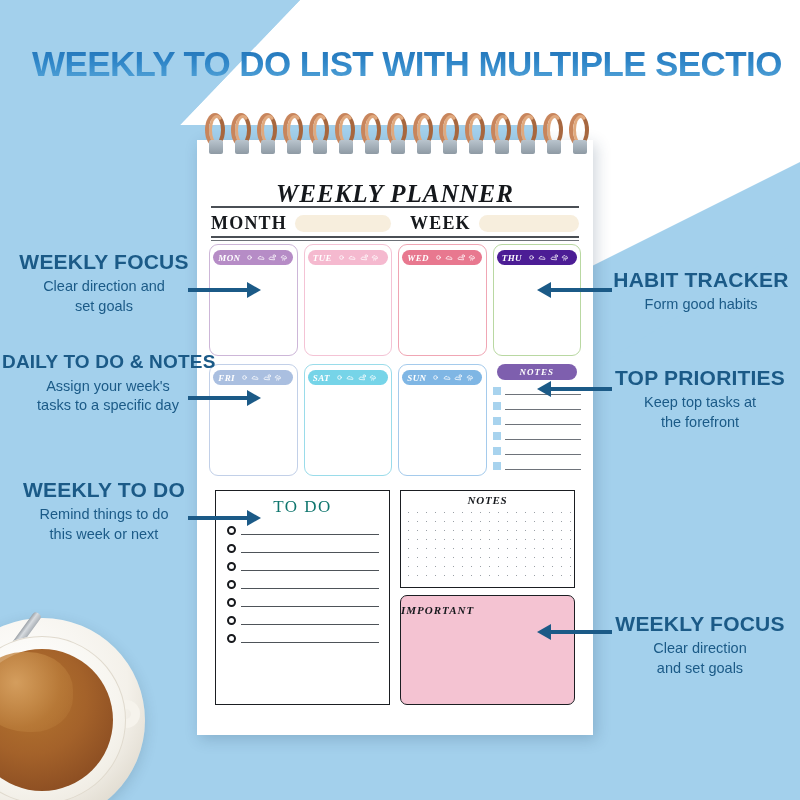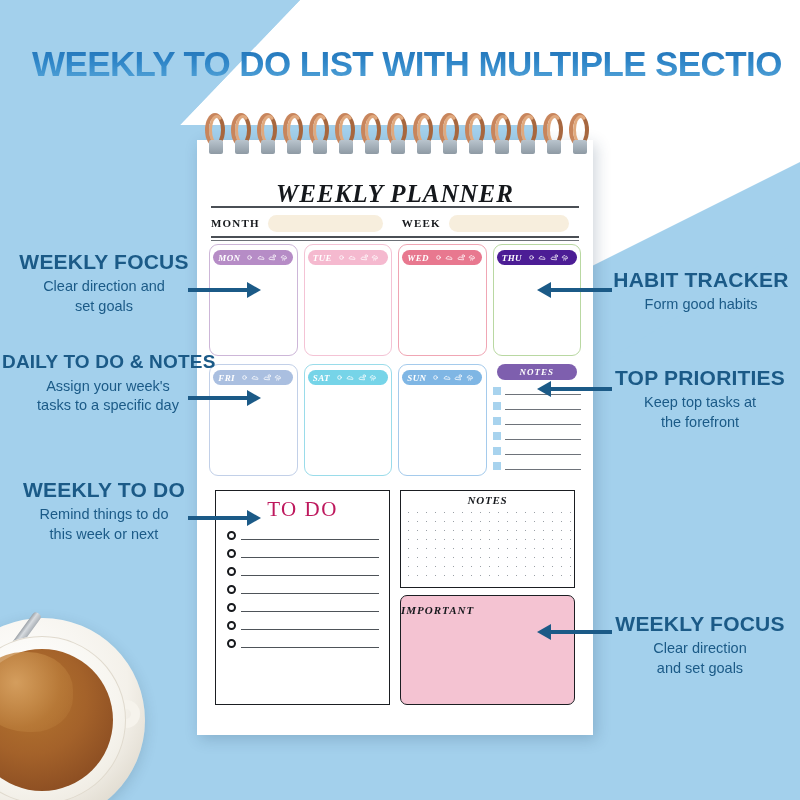--- a/index.html
+++ b/index.html
@@ -123,21 +123,21 @@
   .ph-title {
     position:absolute; left:0; right:0; top:40px; text-align:center;
     font-family:"Liberation Serif", serif; font-style:italic; font-weight:bold;
     font-size:25px; letter-spacing:1px; color:#15181c;
   }
   .rule { position:absolute; left:14px; right:14px; height:2px; background:#4a4f55; }
   .rule-thin { height:1px; background:#6b7076; }
 
   .mw-row { position:absolute; left:14px; right:14px; top:72px; height:22px; display:flex; align-items:center; }
   .mw-label {
-    font-family:"Liberation Serif", serif; font-size:11px; font-weight:bold;
+    font-family:"Liberation Serif", serif; font-size:18px; font-weight:bold;
     letter-spacing:1.2px; color:#16191d;
   }
   .mw-fill { height:17px; border-radius:9px; background:#f7eedd; }
 
   
   .days { position:absolute; left:12px; top:104px; width:372px; }
   .day-row { display:flex; gap:6px; }
   .day-card {
     width:89px; height:112px; border-radius:9px; background:#fff;
     border:1.3px solid #cdb6d8; position:relative; padding-top:5px;
@@ -167,21 +167,21 @@
   .np-box { width:8px; height:8px; background:#a8d3ee; flex:none; }
   .np-rule { flex:1; height:1.3px; background:#6e737a; }
 
   
   .todo-panel {
     position:absolute; left:18px; top:350px; width:175px; height:215px;
     border:1.6px solid #1b1e22; background:#fff;
   }
   .todo-title {
     text-align:center; margin-top:6px;
-    font-family:"Liberation Serif", serif; font-size:21px; letter-spacing:1.5px; color:#be185d;
+    font-family:"Liberation Serif", serif; font-size:17px; letter-spacing:1.5px; color:#0f766e;
   }
   .todo-line { display:flex; align-items:flex-end; gap:5px; margin:9px 10px 0 11px; }
   .todo-circle {
     width:9px; height:9px; border:2px solid #17191d; border-radius:50%; flex:none;
   }
   .todo-rule { flex:1; height:1.2px; background:#4e5359; }
 
   .notes-panel {
     position:absolute; left:203px; top:350px; width:175px; height:98px;
     border:1.6px solid #1b1e22; background:#fff; overflow:hidden;

